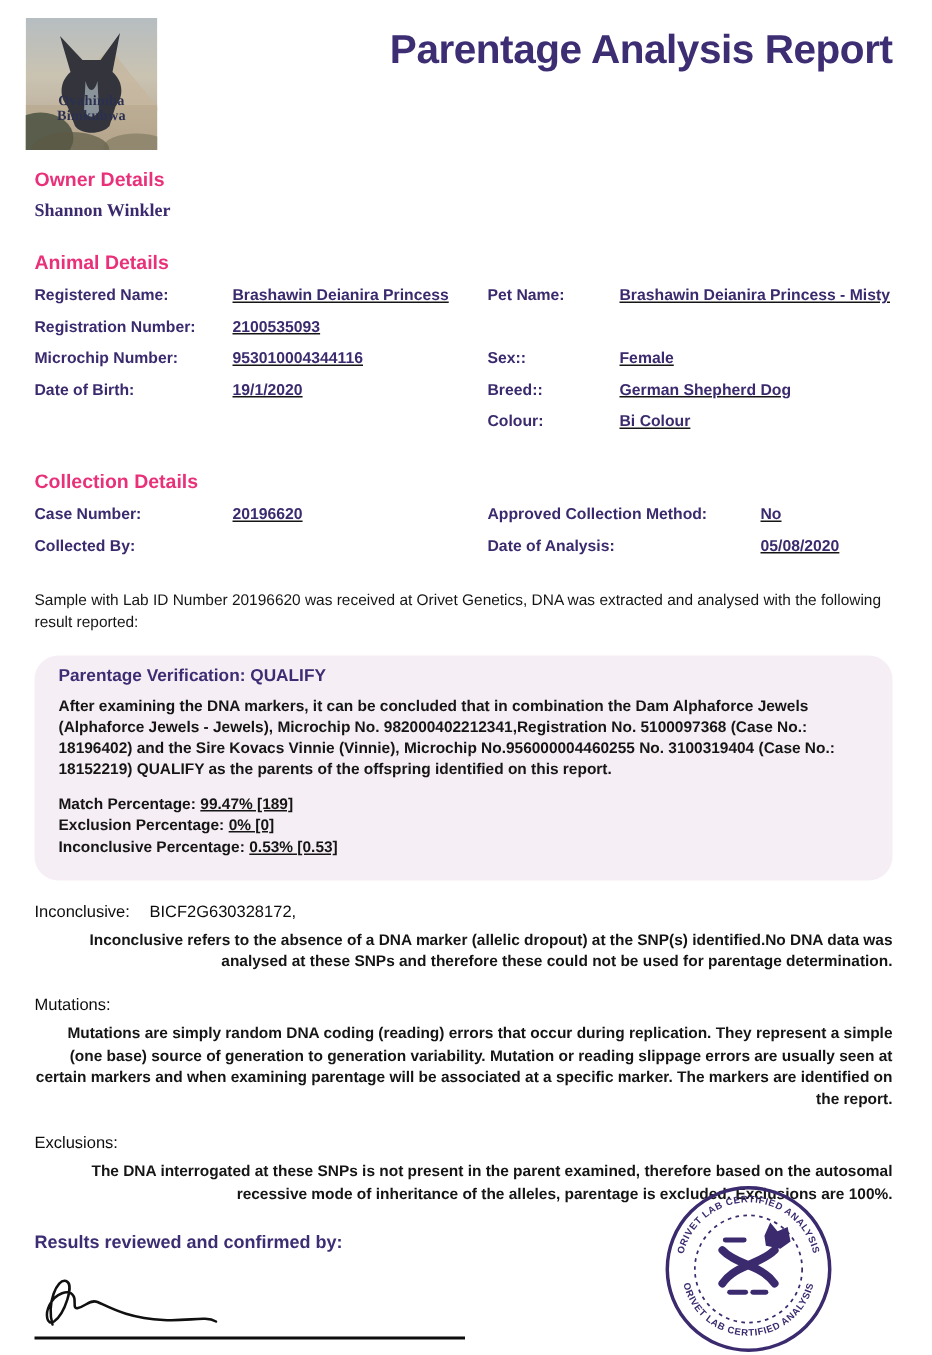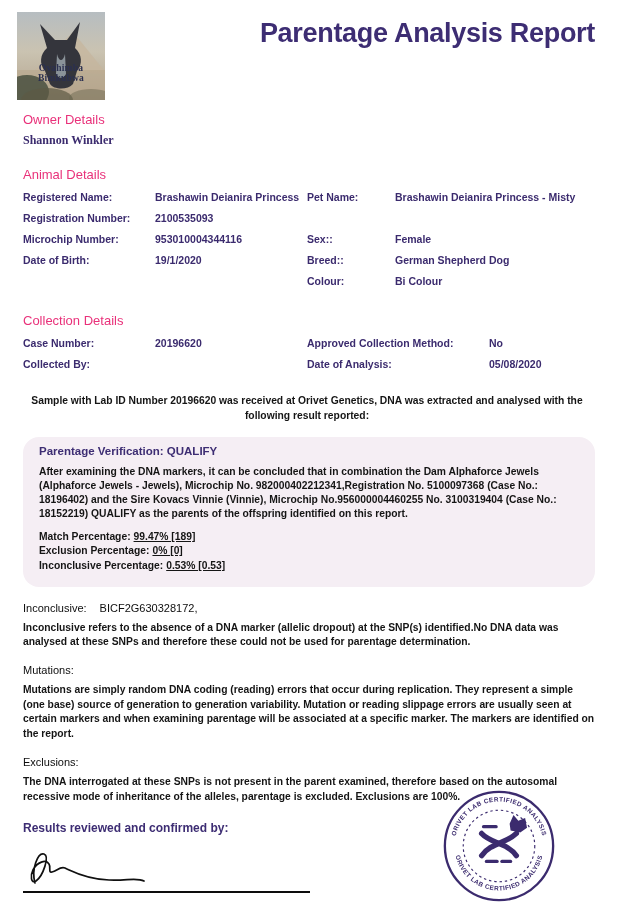--- a/index.html
+++ b/index.html
@@ -22,54 +22,54 @@
     color:#2b3050; letter-spacing:0.2px;margin-top:47px;
   }
   .title {
     flex:1; text-align:right; margin-top:6px; margin-left:60px;
     font-size:27px; line-height:1.12; font-weight:bold; color:#3d2d73;
     letter-spacing:-0.3px;
   }
 
   
   .content { padding:0 26px 0 23px; }
-  .sec-head { font-size:13px; font-weight:normal; color:#e9317a; }
+  .sec-head { font-size:13px; font-weight:bold; color:#e9317a; }
 
   .owner { margin-top:12px; }
   .owner-name { margin-top:6px; font-size:12px; font-weight:bold; color:#3b2b6e;font-family:Liberation Serif, serif; }
 
   .section { margin-top:19px; }
-  .grid2 { display:grid; grid-template-columns:278px 1fr; column-gap:6px; margin-top:7px; }
+  .grid2 { display:grid; grid-template-columns:278px 1fr; column-gap:24px; margin-top:7px;text-decoration:underline; }
   .field { font-size:10.5px; font-weight:bold; color:#3b2b6e; line-height:17px; margin-bottom:4px; }
   .field .lbl { display:inline-block; vertical-align:top; }
   .col-l .lbl { width:132px; }
   .col-r .lbl { width:88px; }
   .col-r.wide .lbl { width:182px; }
   .gap-after { margin-bottom:25px; }
 
   .note {
-    margin-top:17px; font-size:10.3px; font-weight:bold; color:#151515;
-    line-height:1.45; padding-right:4px;text-align:center;
+    margin-top:17px; font-size:10.3px; font-weight:normal; color:#151515;
+    line-height:1.45; padding-right:4px;
   }
 
   
   .verify-box {
     margin-top:13px; background:#f5eef4; border-radius:16px;
     padding:8px 16px 13px 16px;
   }
   .verify-head { font-size:11.5px; font-weight:bold; color:#3d2d73; }
   .verify-body { margin-top:8px; font-size:10.3px; font-weight:bold; line-height:1.36; color:#151515; }
   .verify-stats { margin-top:9px; }
   .stat-line { font-size:10.3px; font-weight:bold; line-height:1.42; color:#151515; }
   .stat-line .stat-val { margin-left:3px;text-decoration:underline; }
 
   .block { margin-top:15px; }
   .block-head { font-size:11px; font-weight:normal; color:#0d0d0d; }
   .block-head .inline-val { margin-left:13px; }
-  .block-body { margin-top:7px; font-size:10.3px; font-weight:bold; line-height:1.4; color:#151515; }
+  .block-body { margin-top:7px; font-size:10.3px; font-weight:bold; line-height:1.4; color:#151515;text-align:right; }
 
   .signoff { margin-top:17px; font-size:12px; font-weight:bold; color:#3d2d73; }
 
   .signature-area { margin-top:4px; }
   .signature-svg { display:block; margin-left:0; }
   .sign-line { width:287px; border-top:2px solid #0d0d0d; margin-top:-6px; }
   .footer-label { margin-top:9px; font-size:11px; font-weight:bold; color:#0d0d0d; }
 
   
   .seal { position:absolute; left:441px; top:788px; width:116px; height:116px; }

